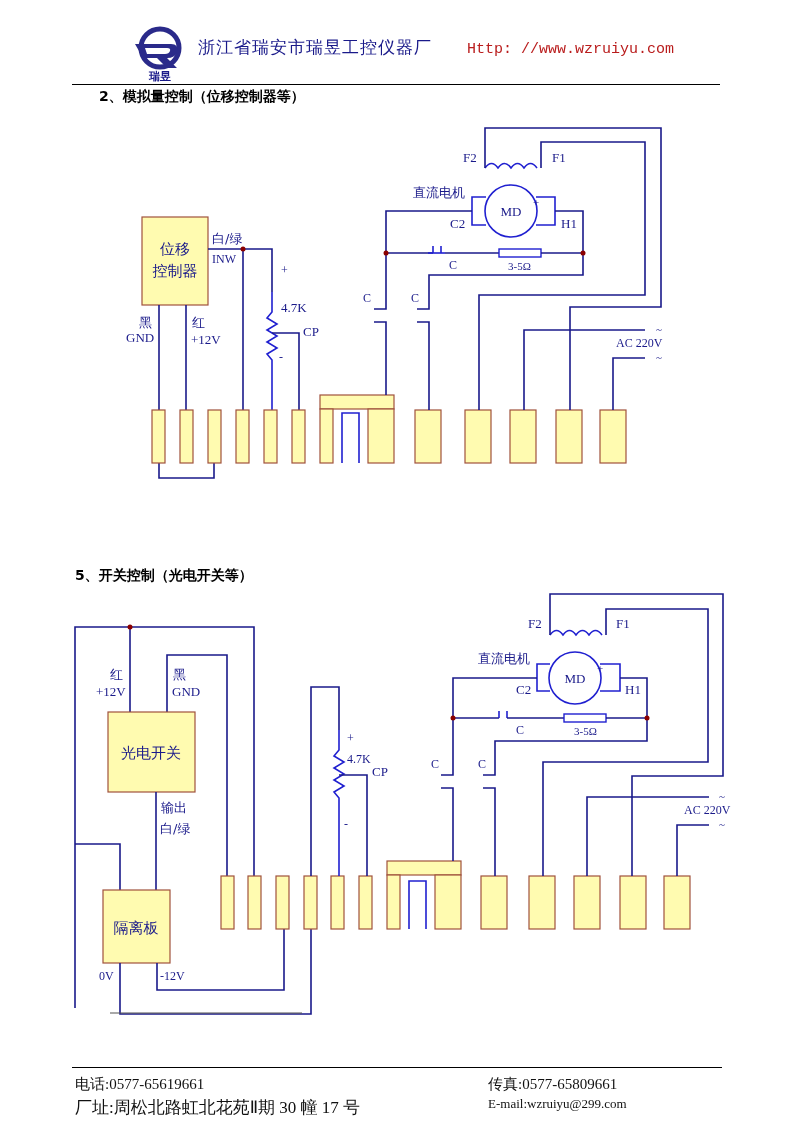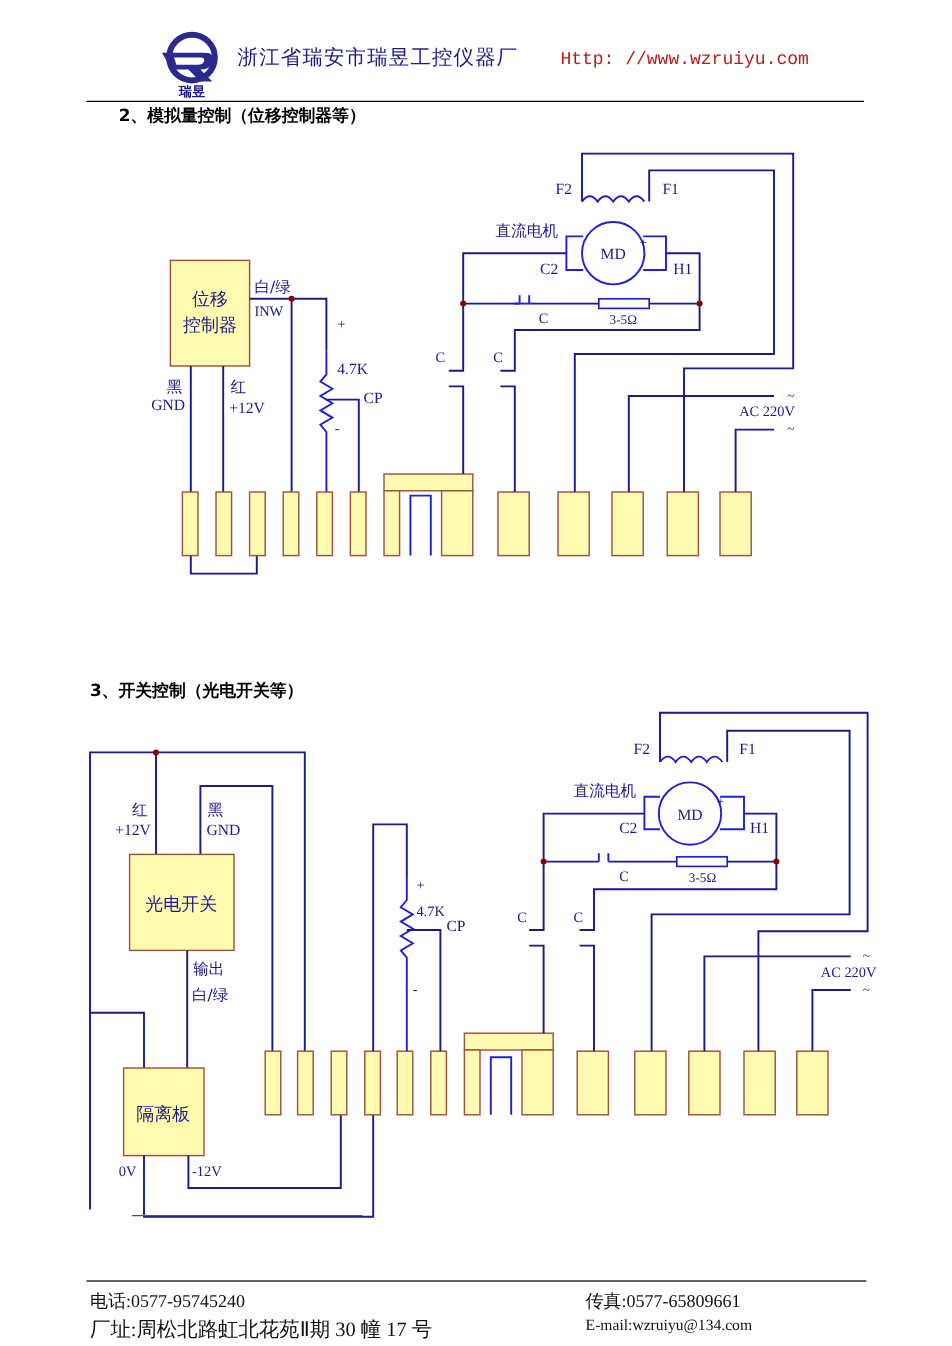--- a/index.html
+++ b/index.html
@@ -213,19 +213,19 @@
     <polyline class="wire" points="606,635 606,609 708,609 708,762 543,762 543,876"></polyline>
 
     <text x="719" y="800" font-size="11">~</text>
     <text x="684" y="814" font-size="12">AC 220V</text>
     <text x="719" y="828" font-size="11">~</text>
     <polyline class="wire" points="709,797 587,797 587,876"></polyline>
     <polyline class="wire" points="709,825 677,825 677,876"></polyline>
   </g>
 </svg>
 
-<div class="abs section-title" style="left:75px;top:567px;">3、开关控制（光电开关等）</div>
+<div class="abs section-title" style="left:75px;top:567px;">5、开关控制（光电开关等）</div>
 
 <div class="rule" style="left:72px;top:1067px;width:650px;"></div>
-<div class="abs footer-text" style="left:75px;top:1075px;font-size:15px;">电话:0577-95745240</div>
+<div class="abs footer-text" style="left:75px;top:1075px;font-size:15px;">电话:0577-65619661</div>
 <div class="abs footer-text" style="left:488px;top:1075px;font-size:15px;text-align:center;">传真:0577-65809661</div>
 <div class="abs footer-text" style="left:75px;top:1096px;font-size:17px;">厂址:周松北路虹北花苑Ⅱ期 30 幢 17 号</div>
-<div class="abs footer-text" style="left:488px;top:1096px;font-size:13px;">E-mail:wzruiyu@134.com</div>
+<div class="abs footer-text" style="left:488px;top:1096px;font-size:13px;">E-mail:wzruiyu@299.com</div>
 
 </body></html>

